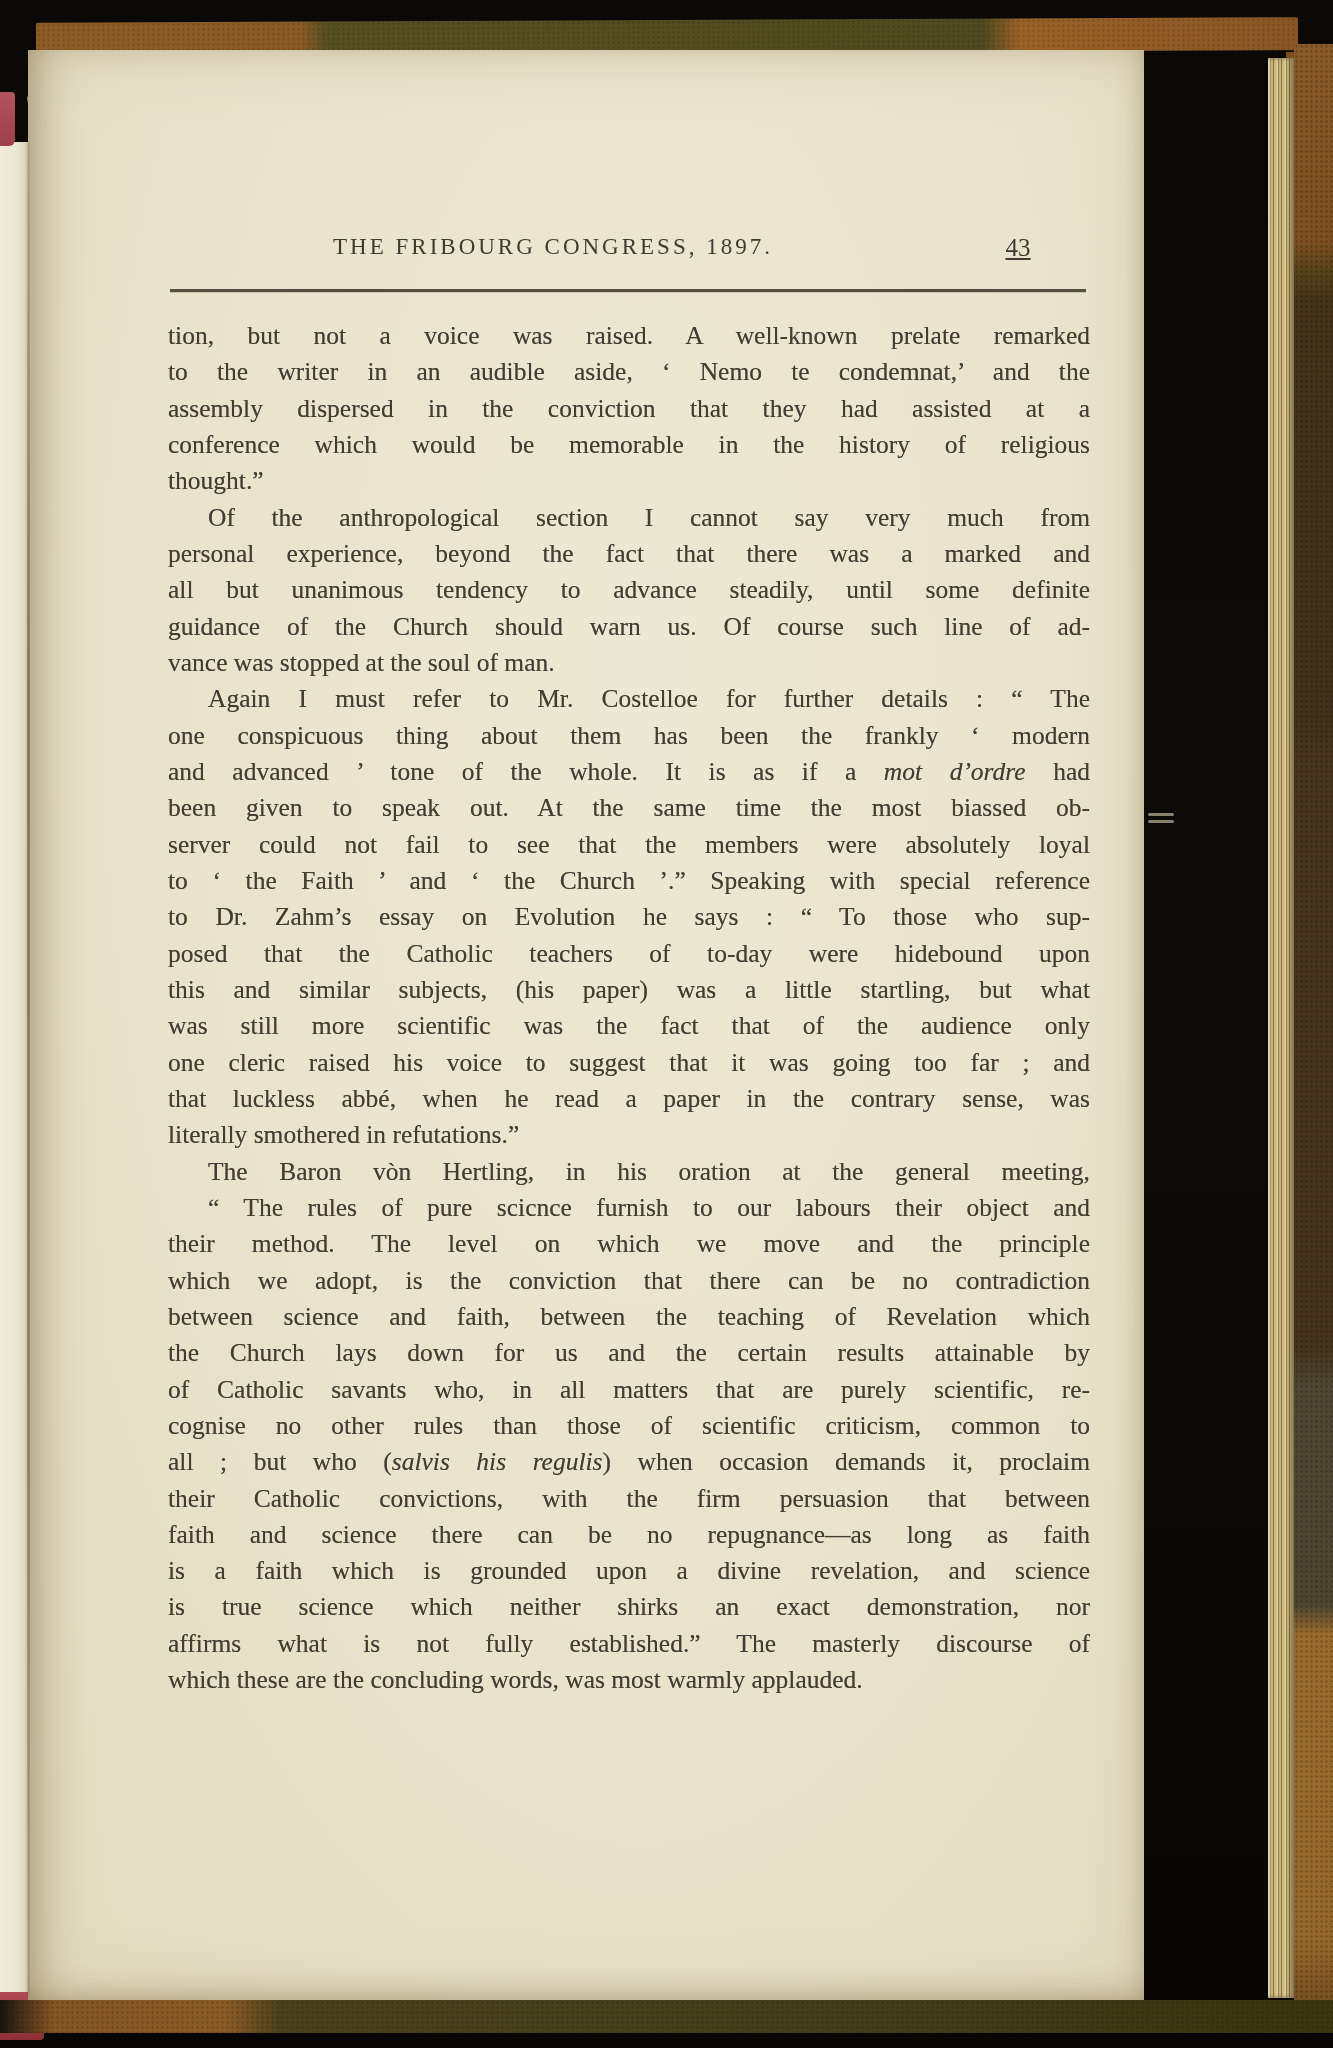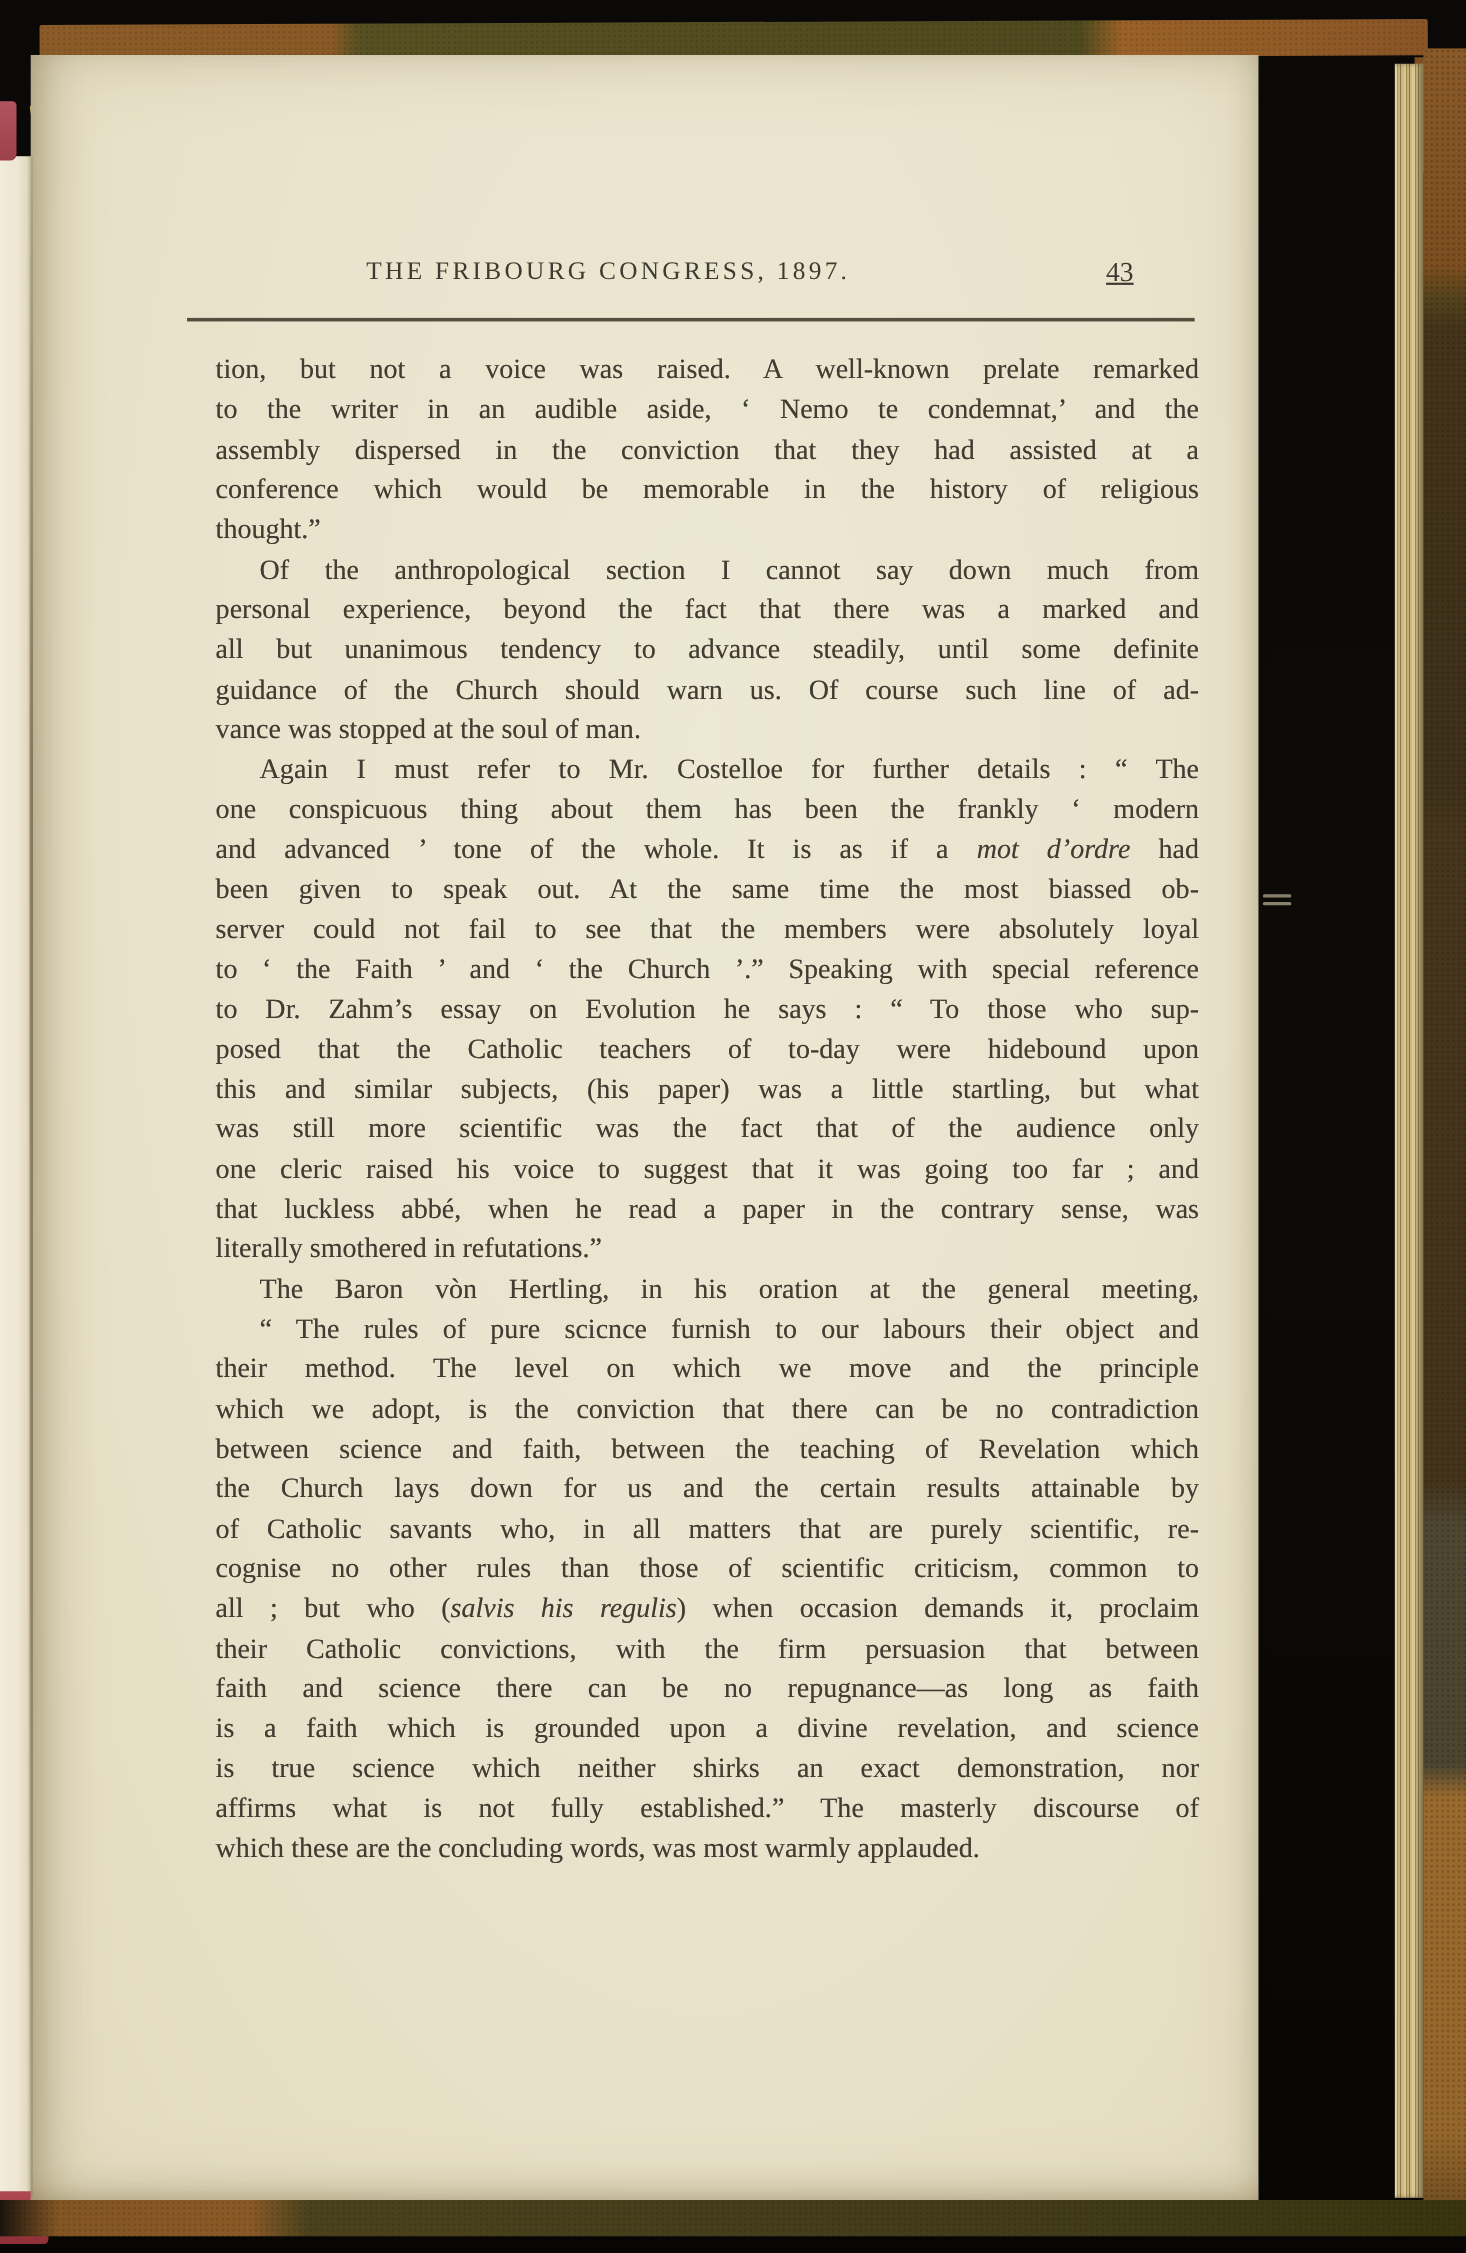--- a/index.html
+++ b/index.html
@@ -59,21 +59,21 @@
         font-size:23px;letter-spacing:3px;color:#3f3a31;white-space:nowrap;}
   .page-number{position:absolute;left:958px;top:184px;width:64px;text-align:center;
         font-size:25px;color:#3f3a31;text-decoration:underline;}
   .header-rule{position:absolute;left:142px;top:239px;width:916px;height:2.5px;
         background:#554e3f;box-shadow:0 0.5px 0 rgba(85,78,63,.4);}
 
   .body-text{position:absolute;left:140px;top:268px;width:922px;color:#423c33;
         font-size:25.5px;line-height:36.33px;
         text-shadow:0 0 .5px rgba(62,52,40,.55);}
   .line{height:36.33px;white-space:nowrap;
-        text-align:justify;text-align-last:justify;margin-left:28px;}
+        text-align:justify;text-align-last:justify;}
   .line.ind{padding-left:40px;}
   .line.para-end{text-align-last:left;}
   .line.tight{letter-spacing:-0.55px;word-spacing:-1.5px;}
   .it{font-style:italic;font-family:Liberation Serif, serif;}
 
   .scan-artifact{position:absolute;background:#bcb398;border-radius:2px;opacity:.7;}
 </style>
 </head>
 <body>
 
@@ -91,21 +91,21 @@
   <div class="page">
     <div class="running-title">THE FRIBOURG CONGRESS, 1897.</div>
     <div class="page-number">43</div>
     <div class="header-rule"></div>
     <div class="body-text">
         <div class="line"><span>tion, but not a voice was raised.  A well-known prelate remarked</span></div>
         <div class="line"><span>to the writer in an audible aside, ‘ Nemo te condemnat,’ and the</span></div>
         <div class="line"><span>assembly dispersed in the conviction that they had assisted at a</span></div>
         <div class="line"><span>conference which would be memorable in the history of religious</span></div>
         <div class="line para-end"><span>thought.”</span></div>
-        <div class="line ind"><span>Of the anthropological section I cannot say down much from</span></div>
+        <div class="line ind"><span>Of the anthropological section I cannot say very much from</span></div>
         <div class="line"><span>personal experience, beyond the fact that there was a marked and</span></div>
         <div class="line"><span>all but unanimous tendency to advance steadily, until some definite</span></div>
         <div class="line"><span>guidance of the Church should warn us.  Of course such line of ad-</span></div>
         <div class="line para-end"><span>vance was stopped at the soul of man.</span></div>
         <div class="line ind"><span>Again I must refer to Mr. Costelloe for further details : “ The</span></div>
         <div class="line"><span>one conspicuous thing about them has been the frankly ‘ modern</span></div>
         <div class="line"><span>and advanced ’ tone of the whole.  It is as if a </span><span class="it">mot d’ordre</span><span> had</span></div>
         <div class="line"><span>been given to speak out.  At the same time the most biassed ob-</span></div>
         <div class="line"><span>server could not fail to see that the members were absolutely loyal</span></div>
         <div class="line"><span>to ‘ the Faith ’ and ‘ the Church ’.”  Speaking with special reference</span></div>

